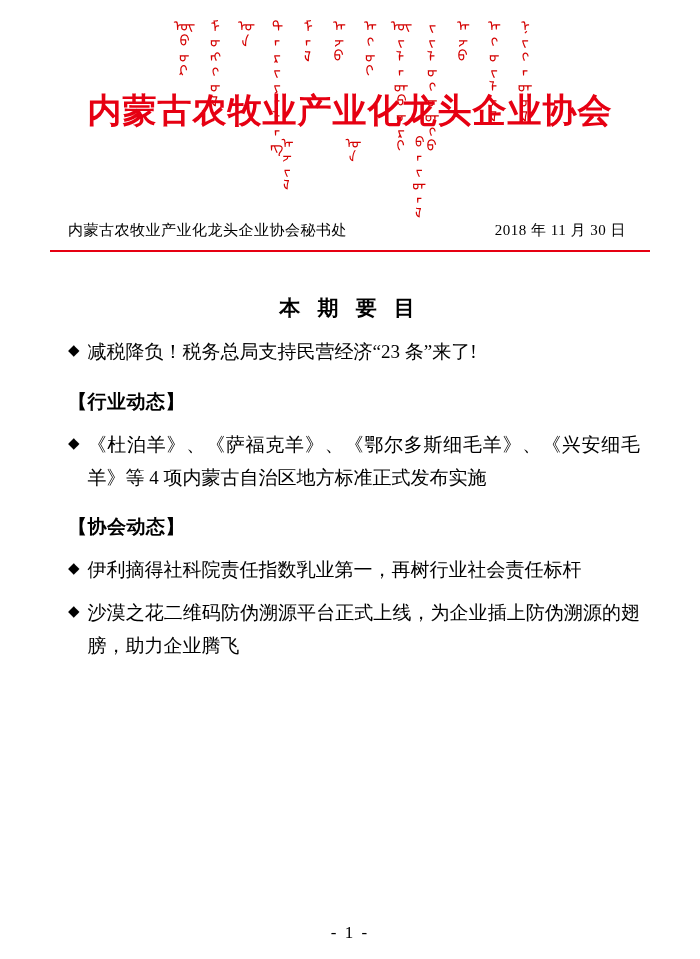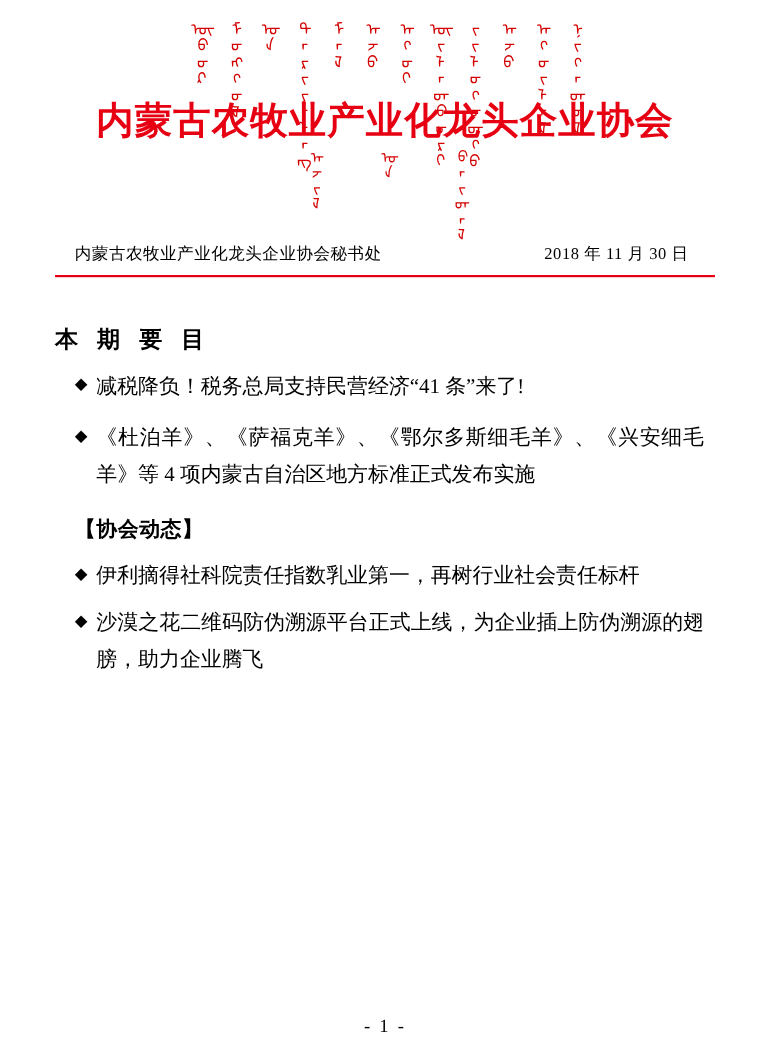--- a/index.html
+++ b/index.html
@@ -101,20 +101,21 @@
 
   .red-rule {
     border: none;
     border-top: 2px solid #e60012;
     margin: 10px 0 0 0;
     height: 0;
   }
 
   
   .contents-title {
+    text-align: center;
     font-size: 21px;
     font-weight: bold;
     letter-spacing: 6px;
     margin-top: 42px;
   }
   .section-head {
     font-size: 19px;
     font-weight: bold;
     margin-top: 20px;
     margin-left: 18px;
@@ -186,23 +187,24 @@
     <span class="meta-left">内蒙古农牧业产业化龙头企业协会秘书处</span>
     <span class="meta-right">2018 年 11 月 30 日</span>
   </div>
 
   <hr class="red-rule">
 
   <div class="contents-title">本 期 要 目</div>
 
   <div class="entry">
     <span class="diamond">◆</span>
-    <span class="entry-text">减税降负！税务总局支持民营经济“41 条”来了!</span>
-  </div>
-
+    <span class="entry-text">减税降负！税务总局支持民营经济“23 条”来了!</span>
+  </div>
+
+  <div class="section-head">【行业动态】</div>
   <div class="entry">
     <span class="diamond">◆</span>
     <span class="entry-text">《杜泊羊》、《萨福克羊》、《鄂尔多斯细毛羊》、《兴安细毛羊》等 4 项内蒙古自治区地方标准正式发布实施</span>
   </div>
 
   <div class="section-head">【协会动态】</div>
   <div class="entry">
     <span class="diamond">◆</span>
     <span class="entry-text">伊利摘得社科院责任指数乳业第一，再树行业社会责任标杆</span>
   </div>

